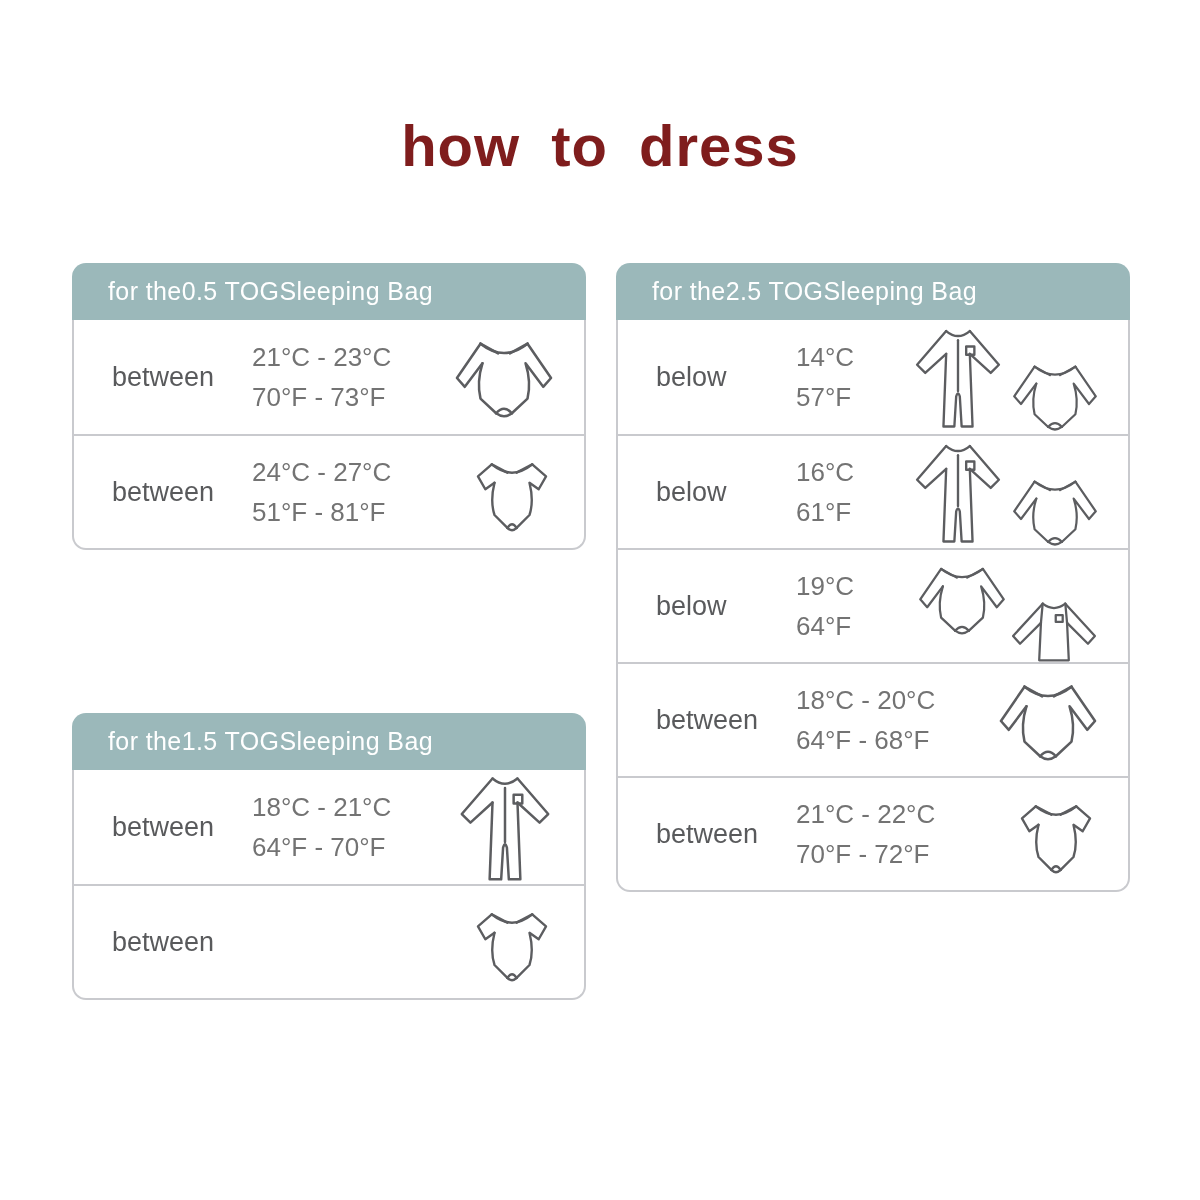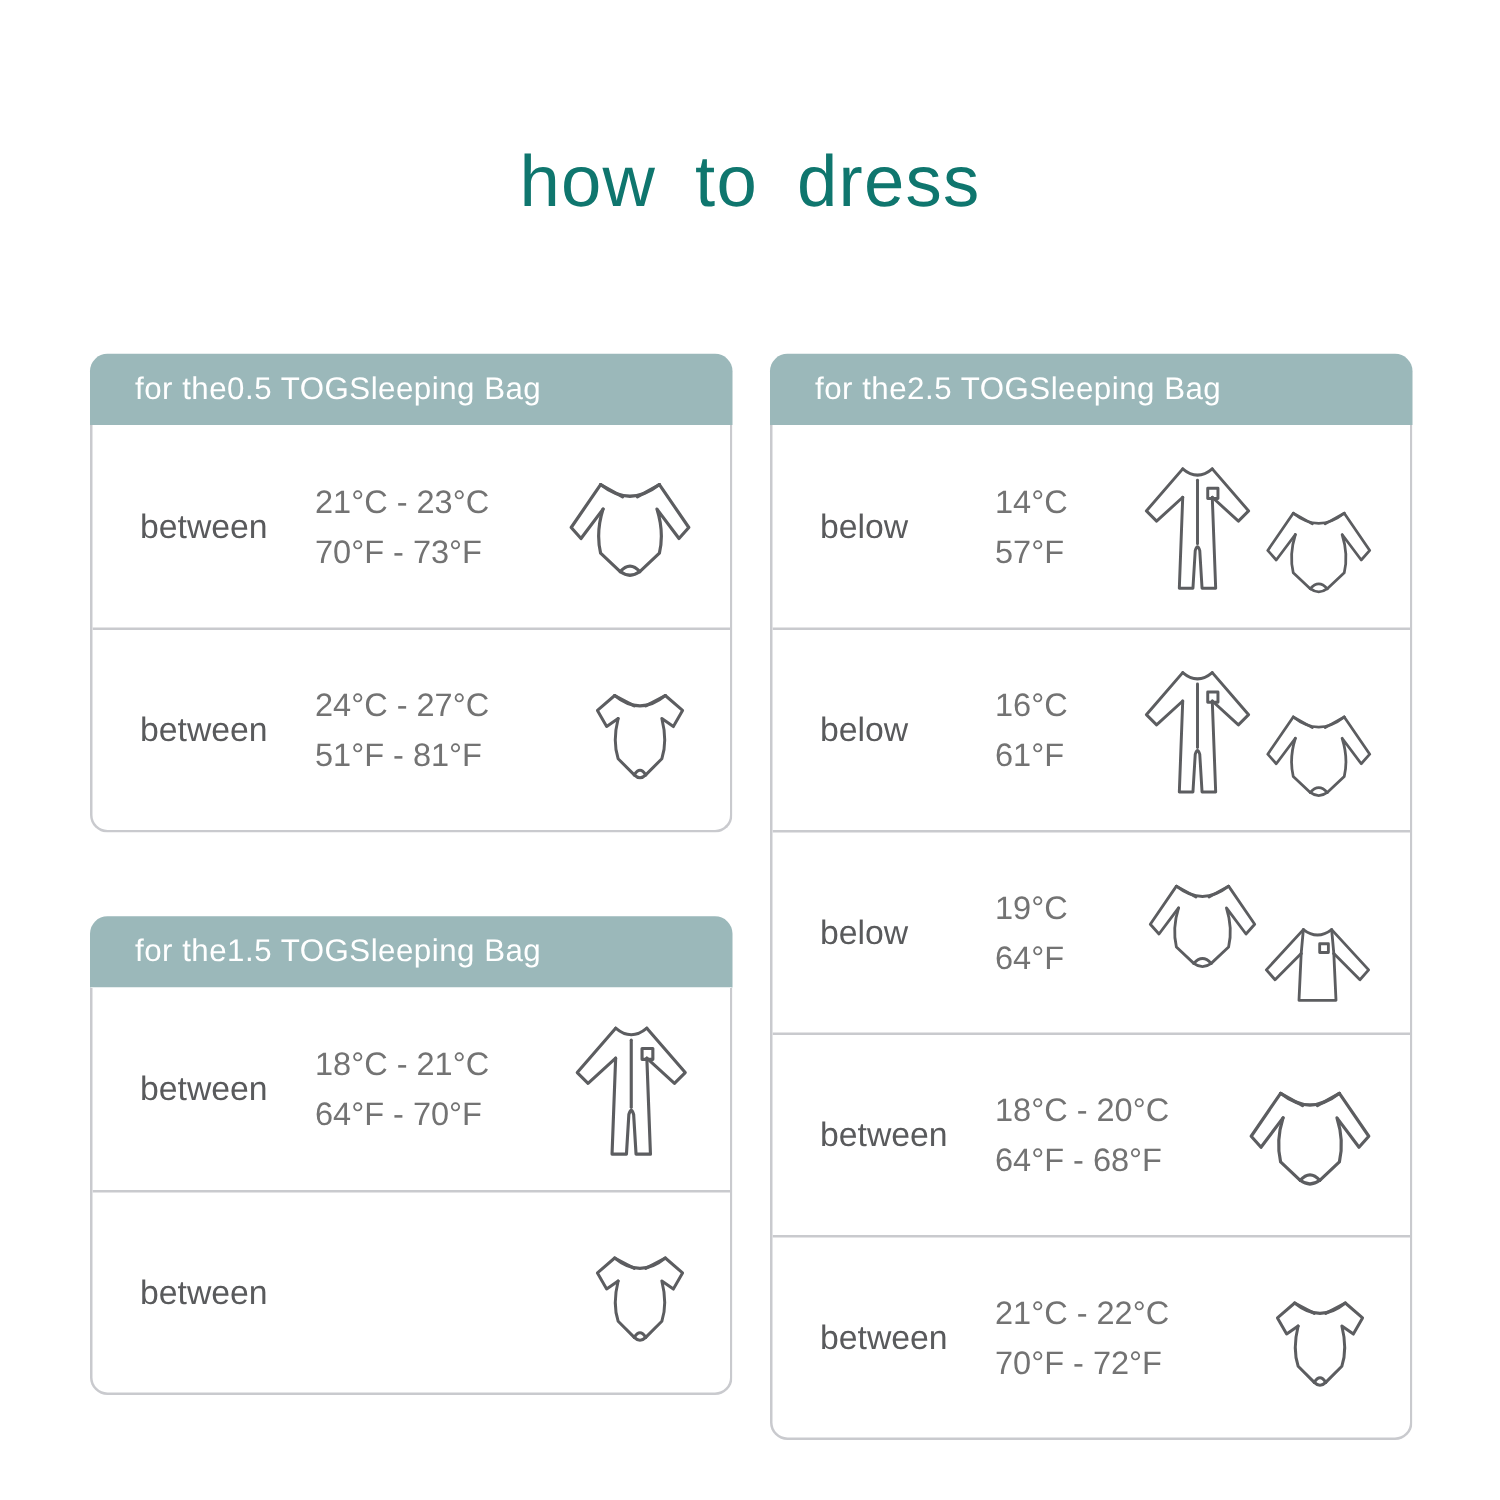--- a/index.html
+++ b/index.html
@@ -1,30 +1,30 @@
 <!DOCTYPE html>
 <html><head>
 <meta charset="utf-8">
 <style>
   html,body{margin:0;padding:0;background:#ffffff;}
   body{width:1200px;height:1200px;position:relative;overflow:hidden;
        font-family:"Liberation Sans",sans-serif;-webkit-font-smoothing:antialiased;}
   .page-title{position:absolute;top:112px;left:0;width:1200px;text-align:center;
-       font-size:58px;font-weight:400;letter-spacing:1px;word-spacing:14px;color:#0f766e;}
-  .card{position:absolute;width:514px;margin-top:20px;}
+       font-size:58px;font-weight:700;letter-spacing:1px;word-spacing:14px;color:#7f1d1d;}
+  .card{position:absolute;width:514px;}
   .card-a{left:72px;top:263px;}
   .card-b{left:72px;top:713px;}
   .card-c{left:616px;top:263px;}
   .card-header{height:57px;background:#9bb8ba;border-radius:14px 14px 0 0;
        display:flex;align-items:center;padding-left:36px;box-sizing:border-box;
        color:#ffffff;font-size:25px;letter-spacing:0.4px;}
   .card-header b{font-weight:400;}
   .card-body{border:2px solid #c9cace;border-top:none;border-radius:0 0 14px 14px;
        background:#ffffff;overflow:hidden;}
-  .row{height:162px;display:flex;align-items:center;box-sizing:border-box;}
+  .row{height:114px;display:flex;align-items:center;box-sizing:border-box;}
   .row + .row{border-top:2px solid #c9cace;}
   .cond{flex:0 0 140px;margin-left:38px;font-size:27px;color:#595a5c;}
   .temps{width:190px;font-size:26px;line-height:40px;color:#737373;white-space:nowrap;}
   .icons{margin-left:auto;margin-right:26px;display:flex;align-items:center;}
   svg.icon{stroke:#5c5d60;fill:none;stroke-width:2.6;stroke-linecap:round;stroke-linejoin:round;display:block;}
   .off-down{transform:translateY(18px);}
   .off-down2{transform:translateY(26px);margin-left:-4px;}
   .off-up{transform:translateY(-8px);}
 </style>
 </head>

